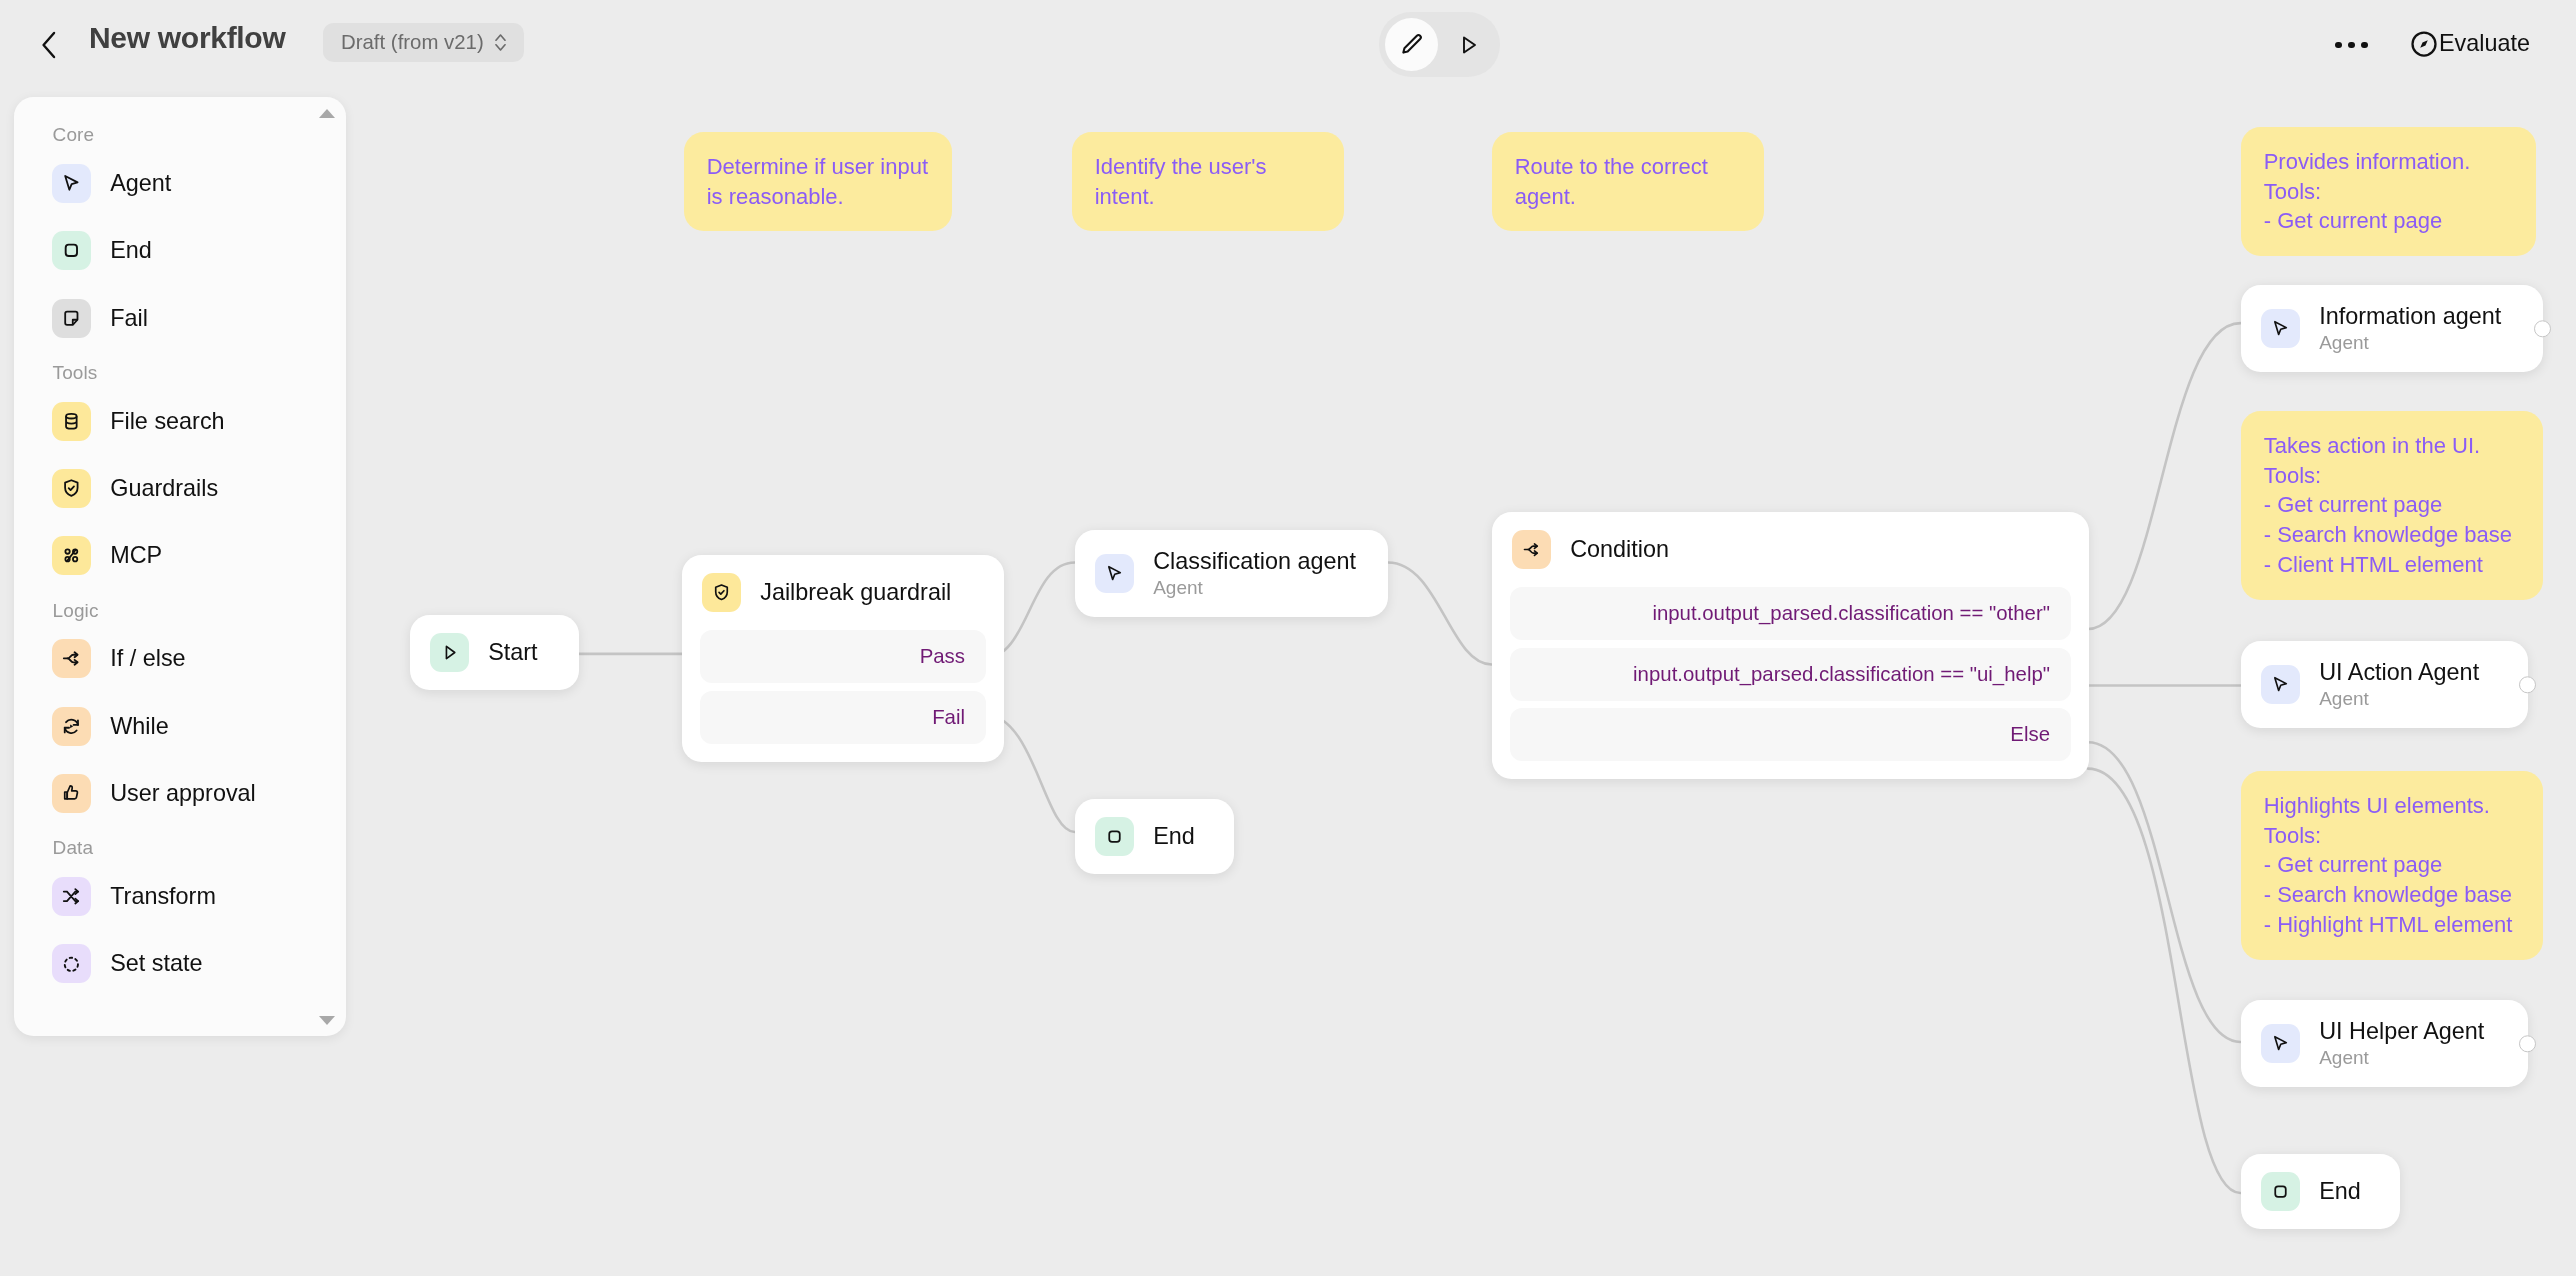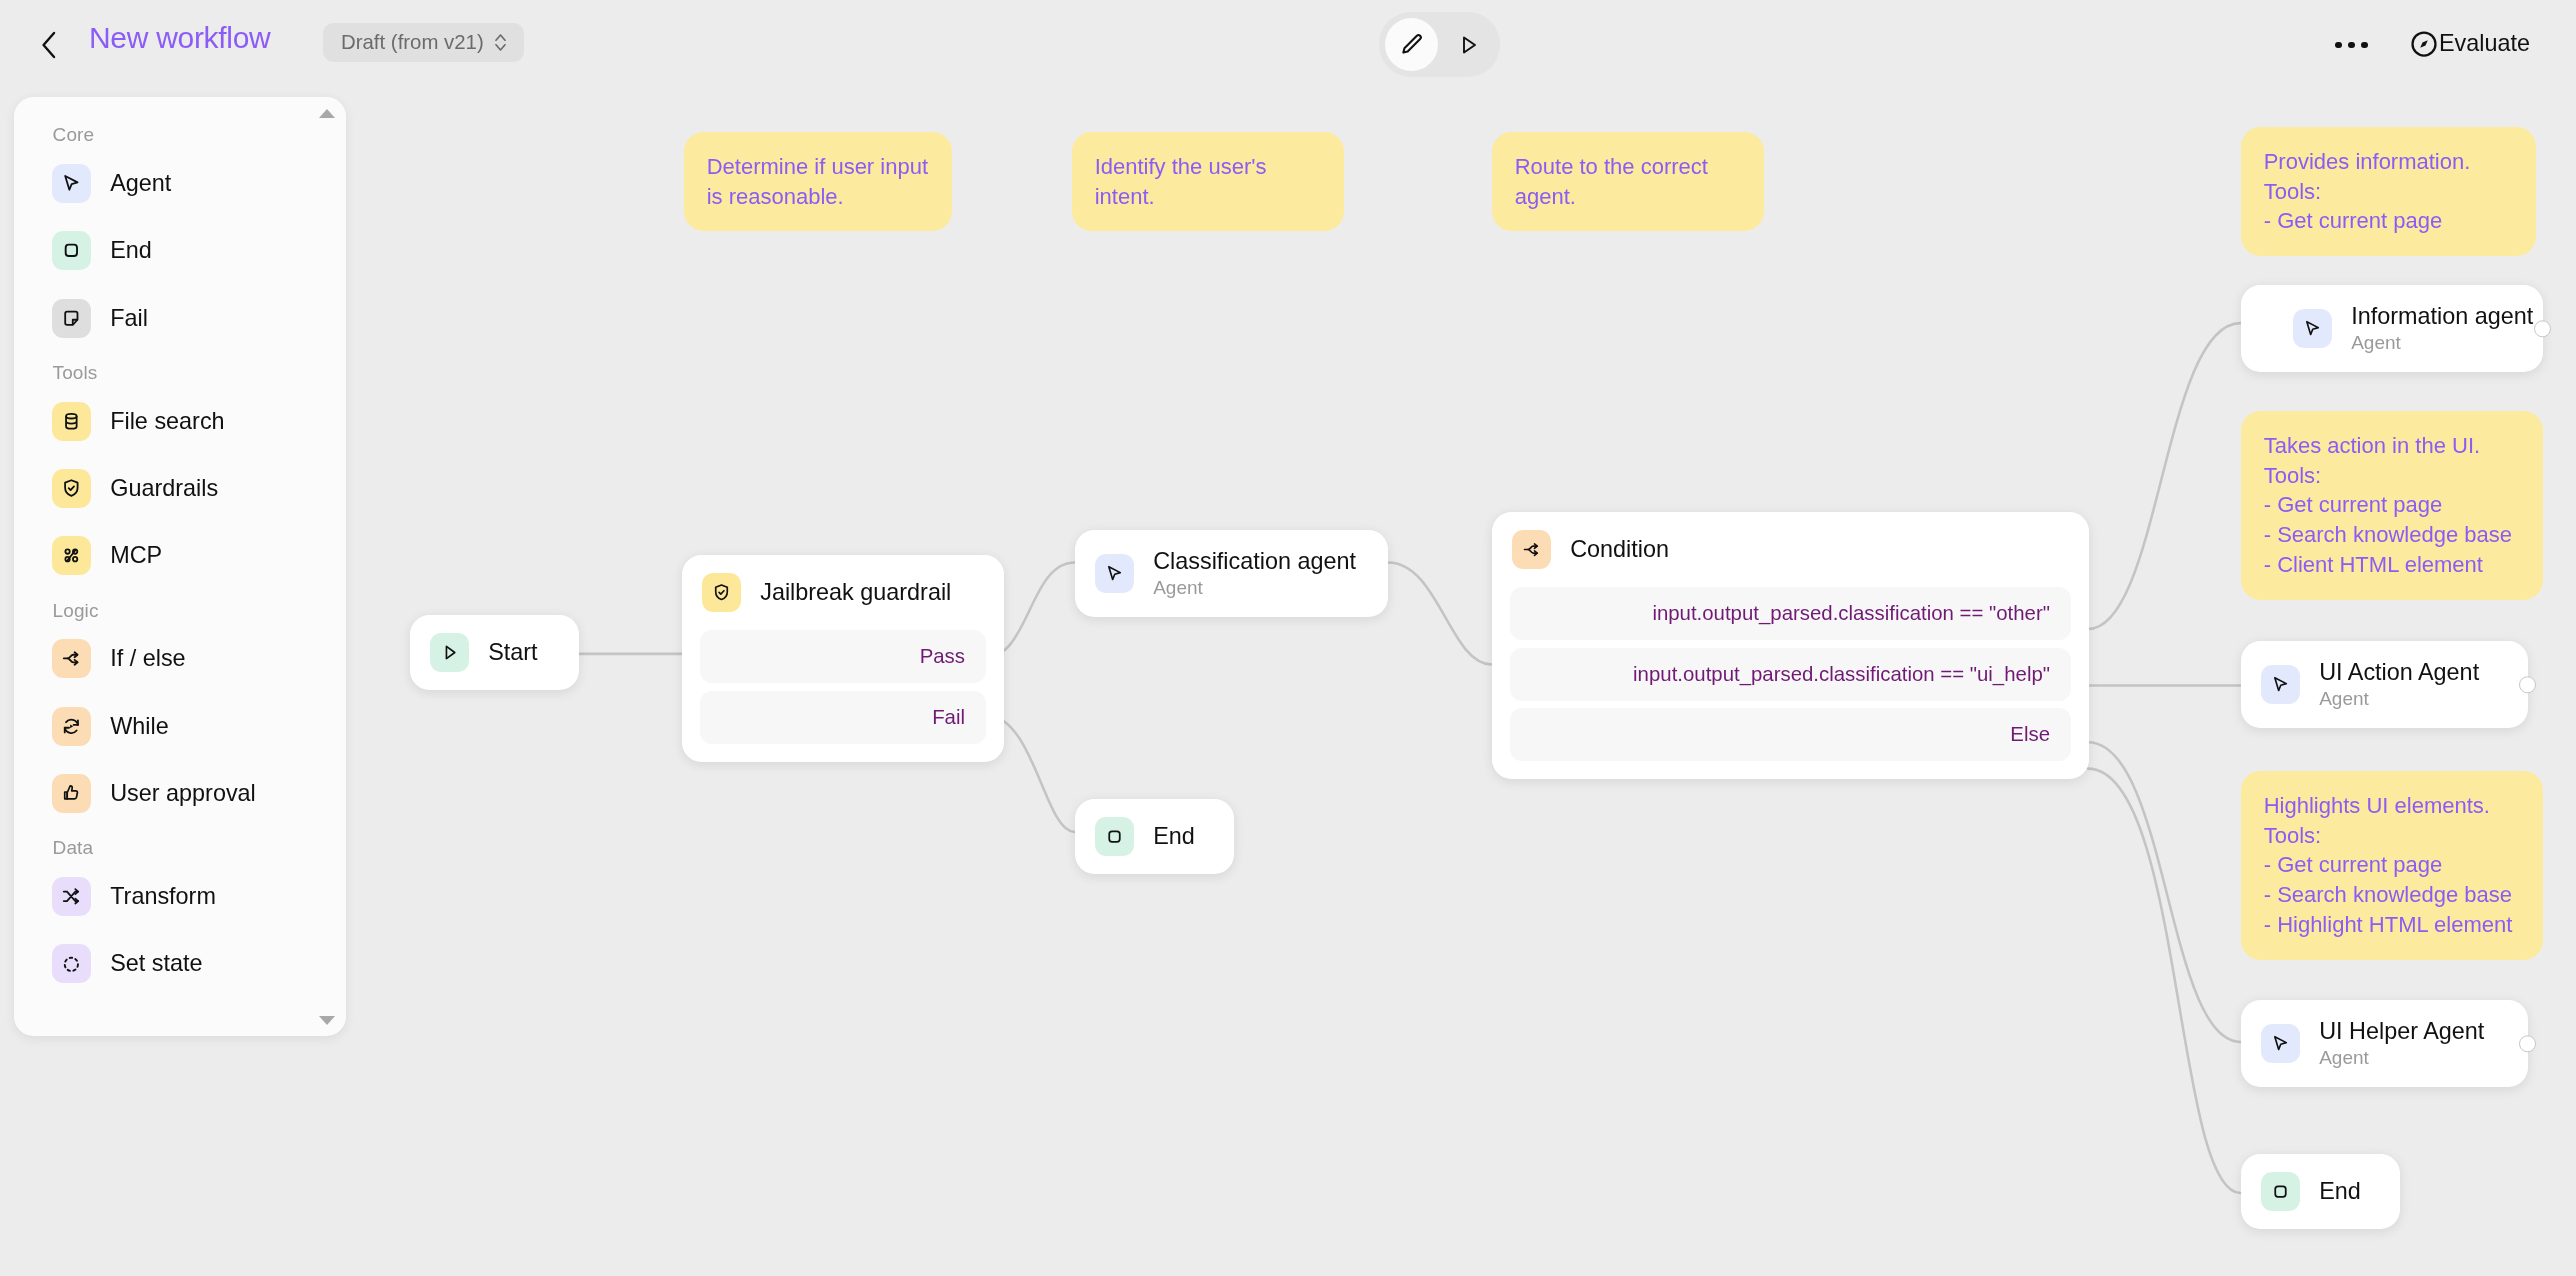--- a/index.html
+++ b/index.html
@@ -12,21 +12,21 @@
   #app { position: relative; width: 2576px; height: 1276px; }
 
   
   .topbar { position: absolute; top: 0; left: 0; width: 2576px; height: 89px; }
   .back-btn {
     position: absolute; left: 33px; top: 29px; width: 32px; height: 32px;
     display: flex; align-items: center; justify-content: center; cursor: pointer;
   }
   .page-title {
     position: absolute; left: 89px; top: 21px;
-    font-size: 30px; font-weight: 400; color: #8b5cf6; letter-spacing: -0.3px;
+    font-size: 30px; font-weight: 700; color: #404040; letter-spacing: -0.3px;
     white-space: nowrap;
   }
   .draft-badge {
     position: absolute; left: 323px; top: 22.7px; height: 39px;
     display: flex; align-items: center; gap: 9px;
     padding: 0 16.6px 0 18px; border-radius: 10.6px; background: #e0e0e0;
     font-size: 20.4px; color: #6b6b6b; cursor: pointer; white-space: nowrap;
   }
   .mode-pill {
     position: absolute; left: 1379px; top: 12px;
@@ -114,21 +114,21 @@
     padding: 19.6px 22.7px; font-size: 22px; line-height: 1.36; color: #8b5cf6;
     white-space: pre-line;
   }
 
   
   #n-start       { left: 410px;  top: 615px;  width: 169px; }
   #n-guardrail   { left: 682px;  top: 555px;  width: 322px; }
   #n-classify    { left: 1075px; top: 530px;  width: 313px; }
   #n-end-mid     { left: 1075px; top: 799px; width: 159px; }
   #n-condition   { left: 1492px; top: 512px;  width: 597px; }
-  #n-info-agent  { left: 2241px; top: 285px;  width: 302px; padding-left: 32px; }
+  #n-info-agent  { left: 2241px; top: 285px;  width: 302px; }
   #n-uiaction    { left: 2241px; top: 641px;  width: 287px; }
   #n-uihelper    { left: 2241px; top: 1000px; width: 287px; }
   #n-end-right   { left: 2241px; top: 1154px; width: 159px; }
 
   #note-1 { left: 684px;  top: 132px; width: 268px; min-height: 97px; }
   #note-2 { left: 1072px; top: 132px; width: 272px; min-height: 97px; }
   #note-3 { left: 1492px; top: 132px; width: 272px; min-height: 97px; }
   #note-info   { left: 2241px; top: 127px;  width: 295px; }
   #note-action { left: 2241px; top: 411px;  width: 302px; }
   #note-helper { left: 2241px; top: 771px; width: 302px; }

